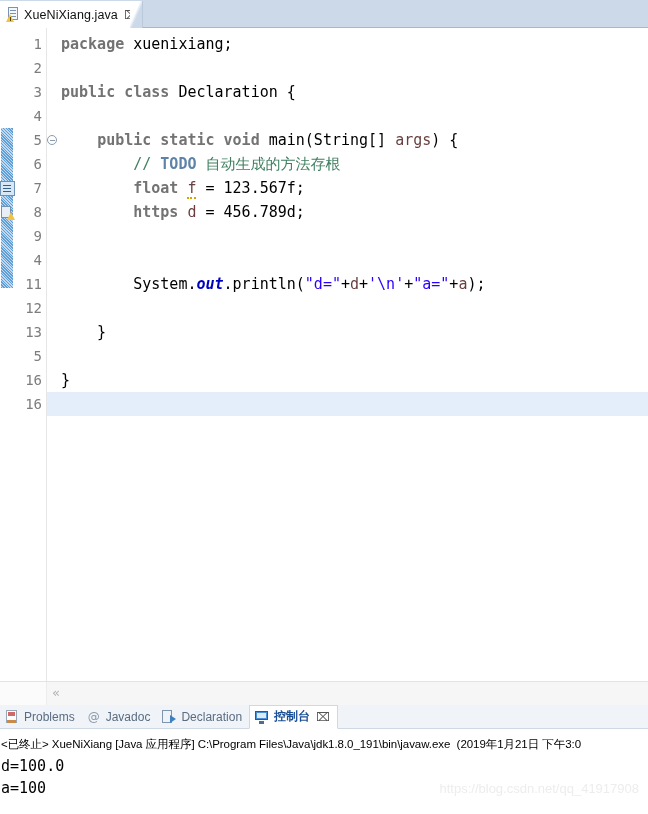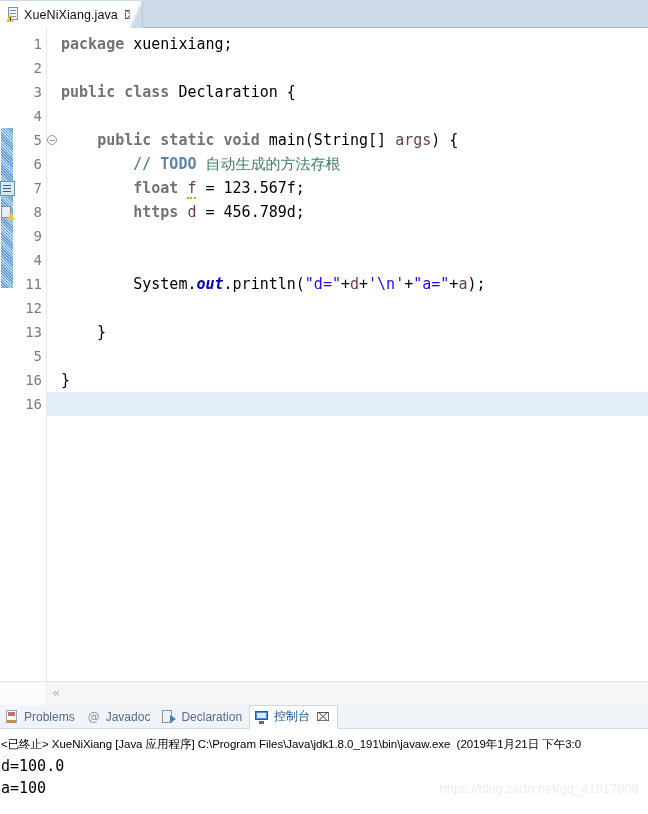--- a/index.html
+++ b/index.html
@@ -268,21 +268,21 @@
   }
   .btab .blabel { margin-left: 5px; }
   .btab.active {
     background: #ffffff;
     border-top: 1px solid #cfd9e4;
     border-left: 1px solid #cfd9e4;
     border-right: 1px solid #cfd9e4;
     border-bottom: 1px solid #ffffff;
     height: 24px;
   }
-  .btab.active .blabel { color: #1b4f94; font-weight: normal; }
+  .btab.active .blabel { color: #1b4f94; font-weight: bold; }
 
   .ic { position: relative; width: 14px; height: 14px; flex: 0 0 auto; }
   
   .ic-problems .sheet { position:absolute; left:1px; top:0; width:11px; height:13px; background:#fdfdfd; border:1px solid #9aa7b5; box-sizing:border-box;}
   .ic-problems .dot { position:absolute; left:3px; top:2px; width:7px; height:4px; background:#d06a6a;}
   .ic-problems .base { position:absolute; left:2px; bottom:1px; width:9px; height:3px; background:#c98b4b;}
   
   .ic-javadoc { font-size:12px; color:#8a97a6; line-height:14px; text-align:center; font-family:"DejaVu Sans", sans-serif;}
   
   .ic-decl .sheet { position:absolute; left:0; top:0; width:10px; height:13px; background:#eef3fa; border:1px solid #7f95ad; box-sizing:border-box;}

